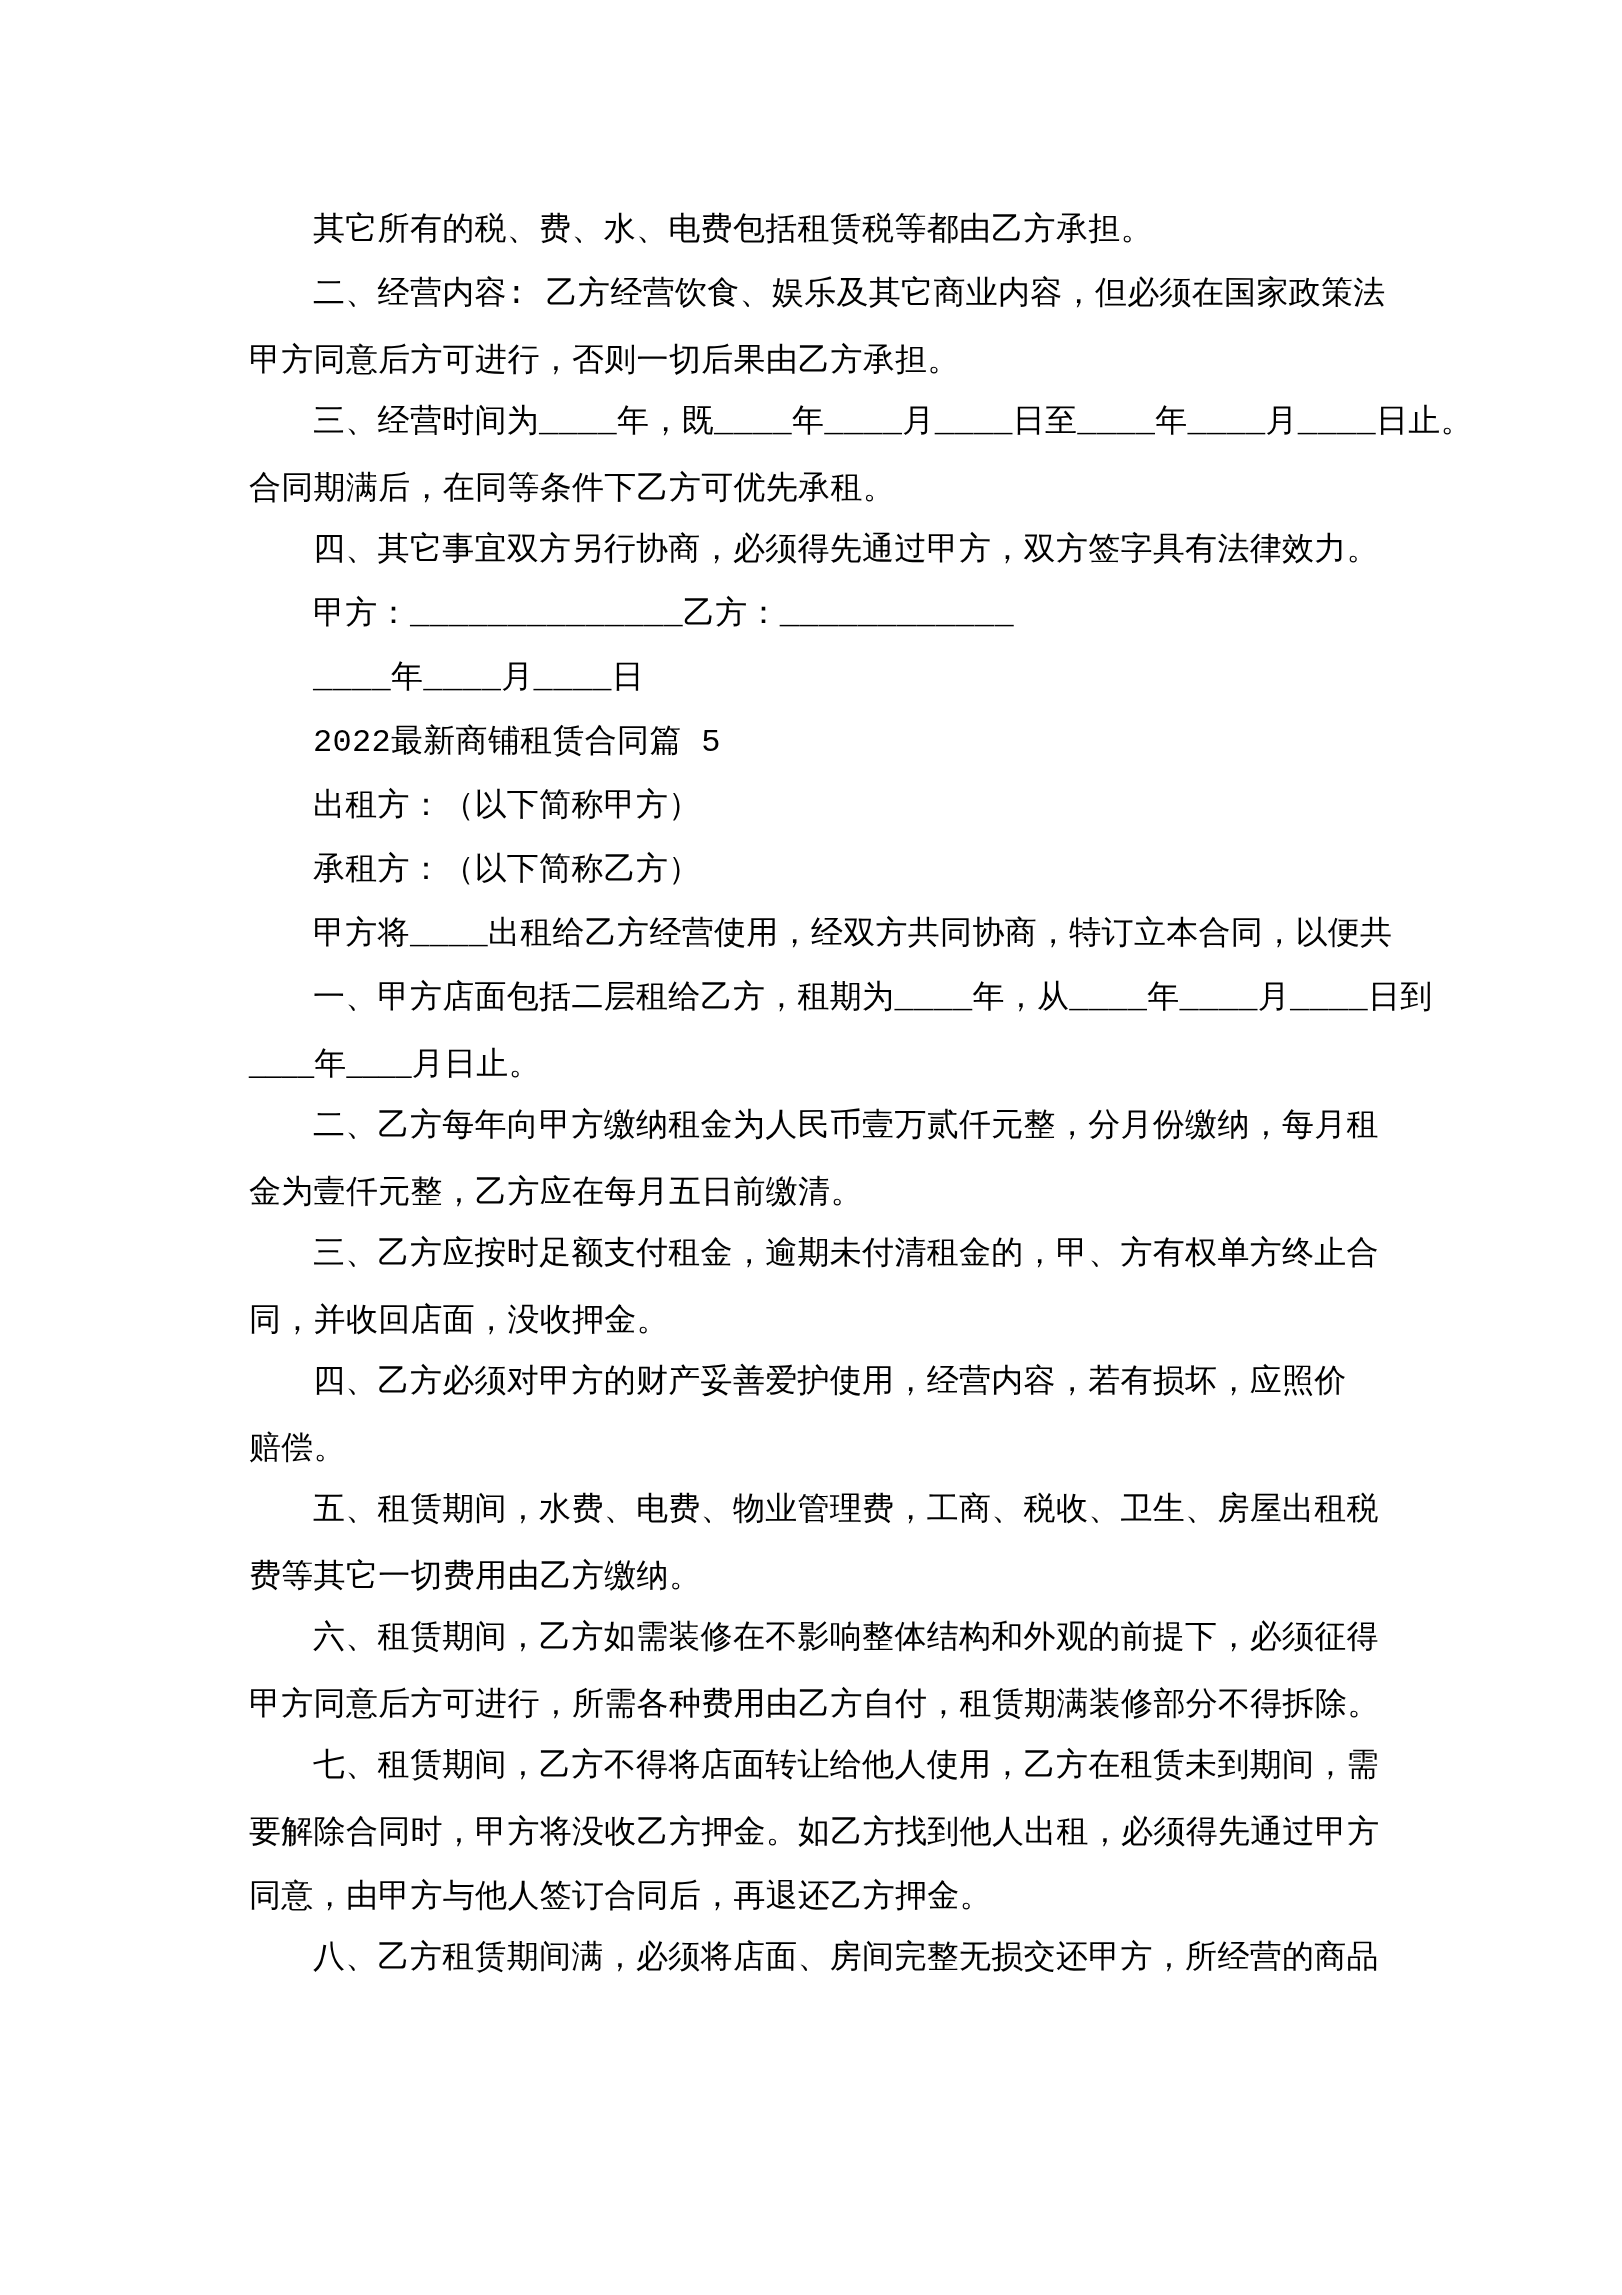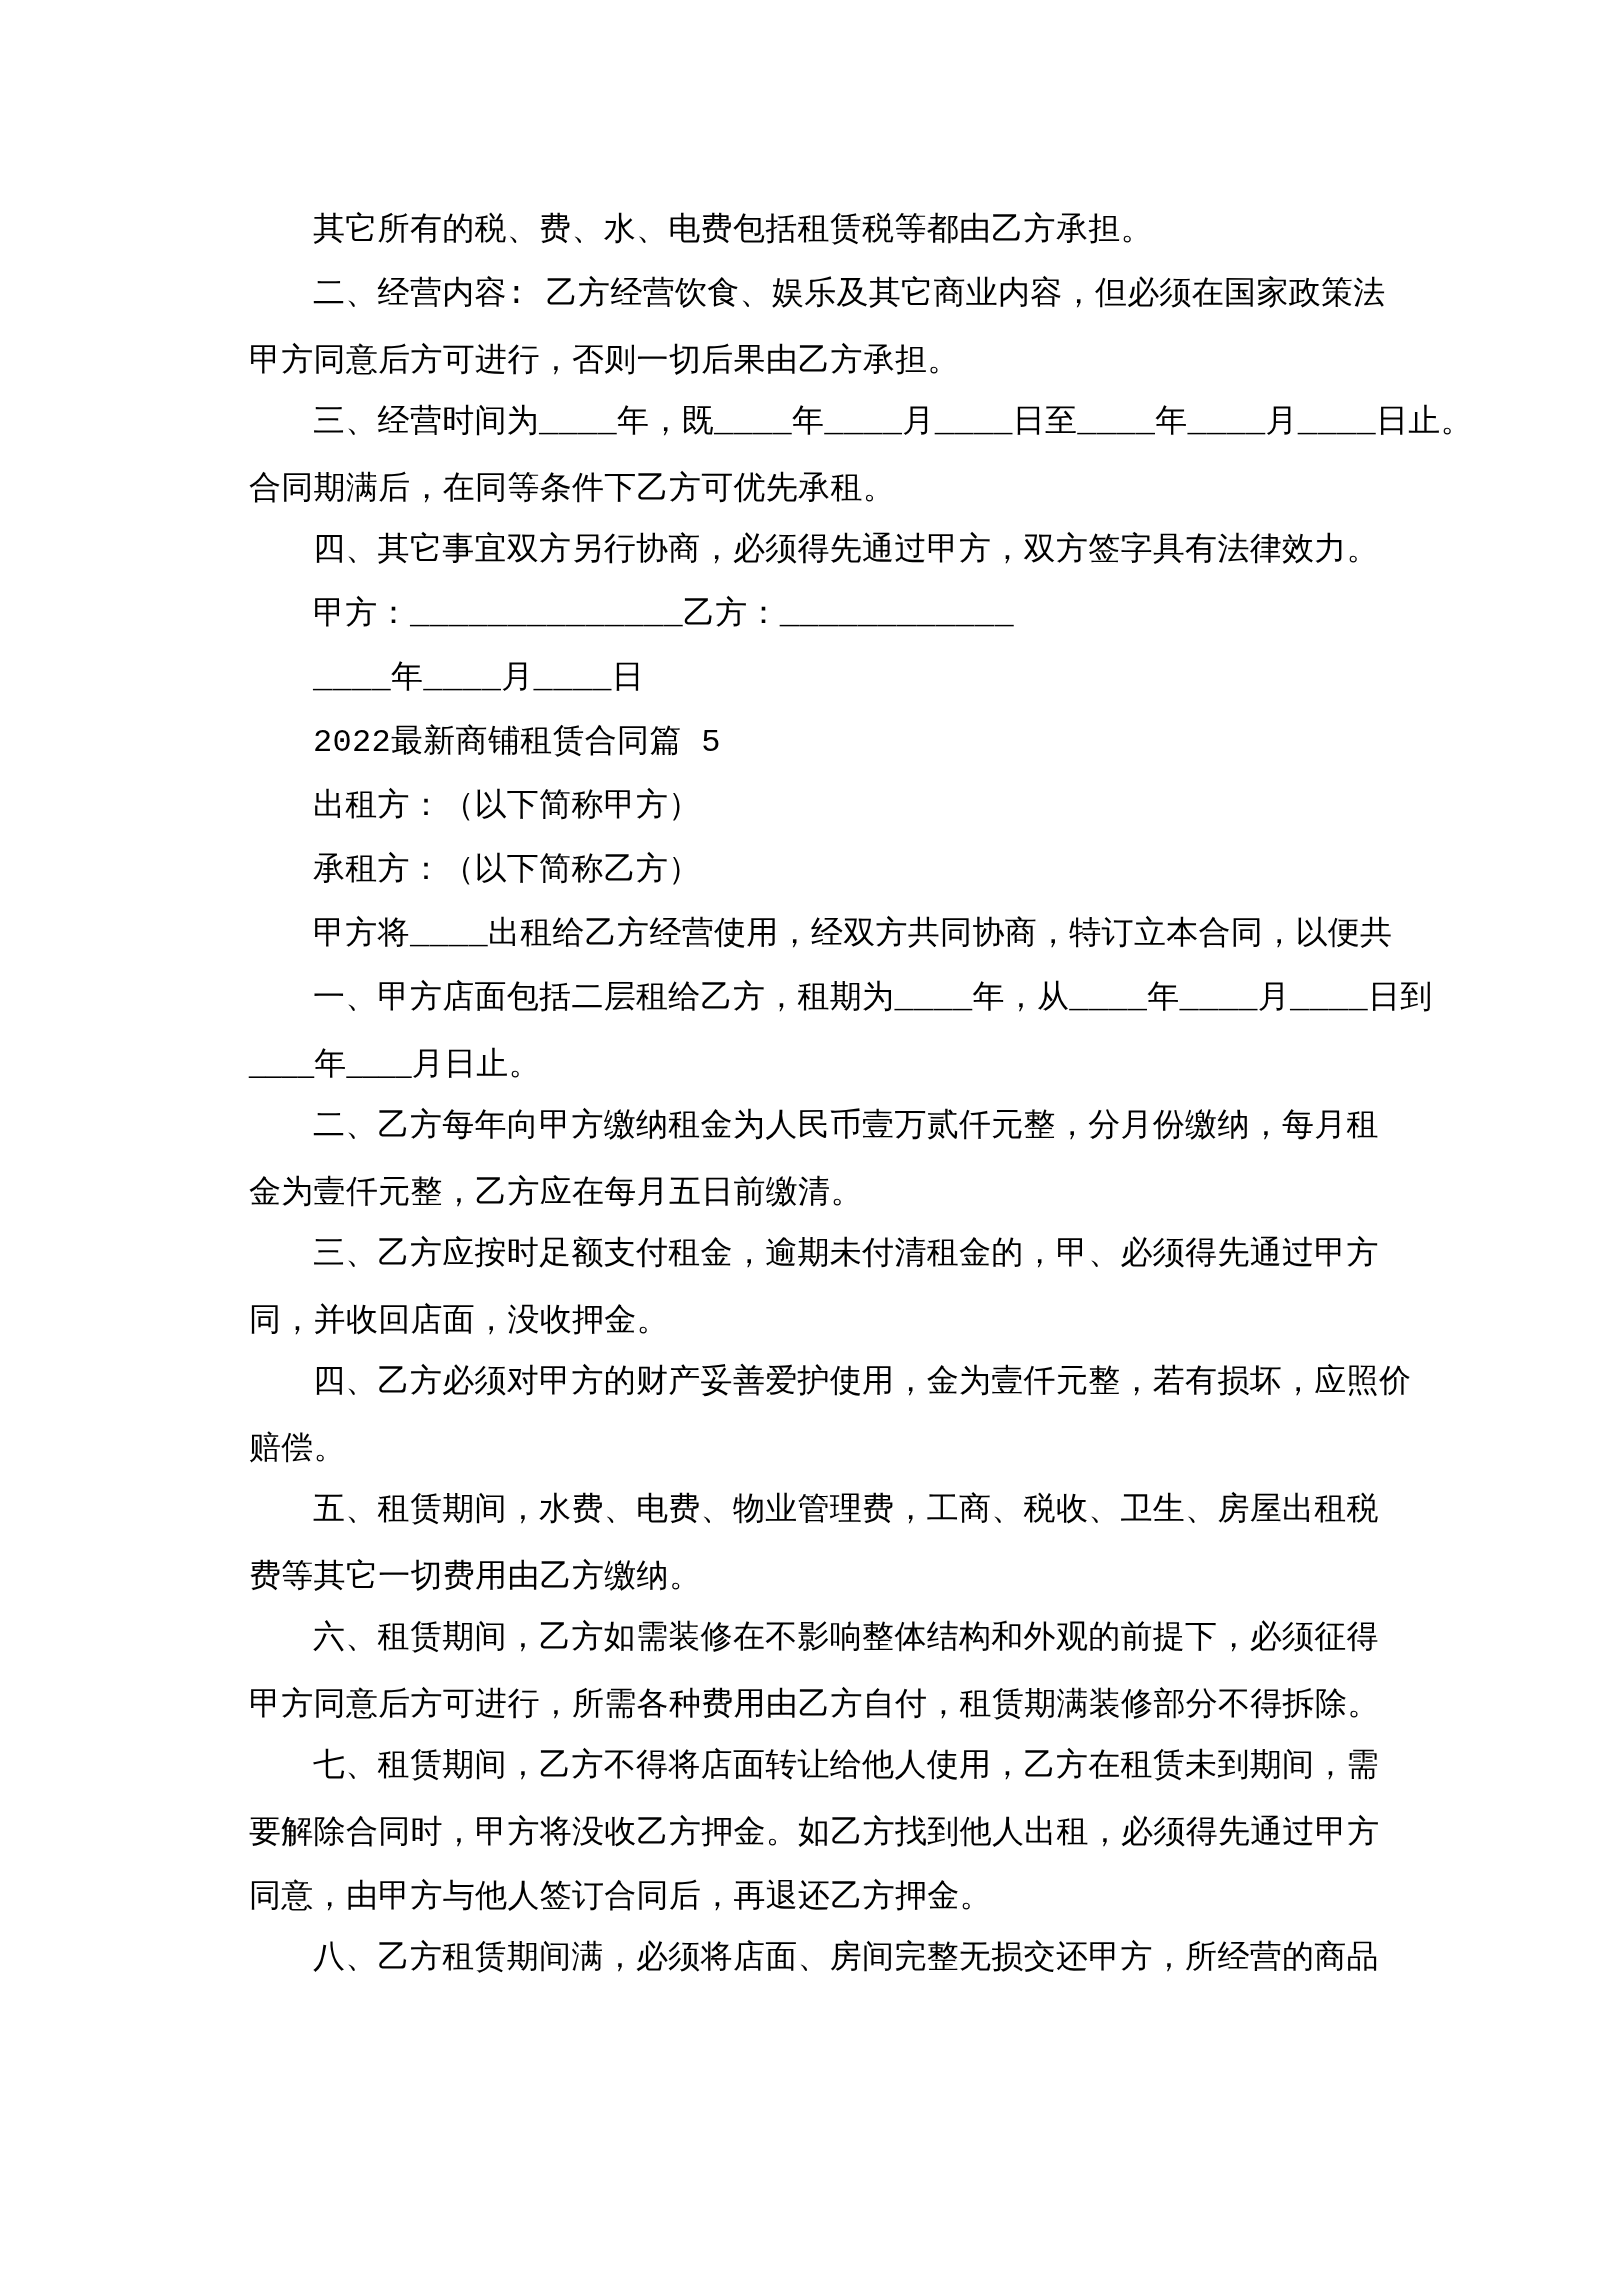--- a/index.html
+++ b/index.html
@@ -42,23 +42,23 @@
       <div class="line indent">甲方：______________乙方：____________</div>
       <div class="line indent">____年____月____日</div>
       <div class="line indent">2022最新商铺租赁合同篇 5</div>
       <div class="line indent">出租方：（以下简称甲方）</div>
       <div class="line indent">承租方：（以下简称乙方）</div>
       <div class="line indent">甲方将____出租给乙方经营使用，经双方共同协商，特订立本合同，以便共</div>
       <div class="line indent">一、甲方店面包括二层租给乙方，租期为____年，从____年____月____日到</div>
       <div class="line">____年____月日止。</div>
       <div class="line indent">二、乙方每年向甲方缴纳租金为人民币壹万贰仟元整，分月份缴纳，每月租</div>
       <div class="line">金为壹仟元整，乙方应在每月五日前缴清。</div>
-      <div class="line indent">三、乙方应按时足额支付租金，逾期未付清租金的，甲、必须得先通过甲方</div>
+      <div class="line indent">三、乙方应按时足额支付租金，逾期未付清租金的，甲、方有权单方终止合</div>
       <div class="line">同，并收回店面，没收押金。</div>
-      <div class="line indent">四、乙方必须对甲方的财产妥善爱护使用，金为壹仟元整，若有损坏，应照价</div>
+      <div class="line indent">四、乙方必须对甲方的财产妥善爱护使用，经营内容，若有损坏，应照价</div>
       <div class="line">赔偿。</div>
       <div class="line indent">五、租赁期间，水费、电费、物业管理费，工商、税收、卫生、房屋出租税</div>
       <div class="line">费等其它一切费用由乙方缴纳。</div>
       <div class="line indent">六、租赁期间，乙方如需装修在不影响整体结构和外观的前提下，必须征得</div>
       <div class="line">甲方同意后方可进行，所需各种费用由乙方自付，租赁期满装修部分不得拆除。</div>
       <div class="line indent">七、租赁期间，乙方不得将店面转让给他人使用，乙方在租赁未到期间，需</div>
       <div class="line">要解除合同时，甲方将没收乙方押金。如乙方找到他人出租，必须得先通过甲方</div>
       <div class="line">同意，由甲方与他人签订合同后，再退还乙方押金。</div>
       <div class="line indent">八、乙方租赁期间满，必须将店面、房间完整无损交还甲方，所经营的商品</div>
     </div>

